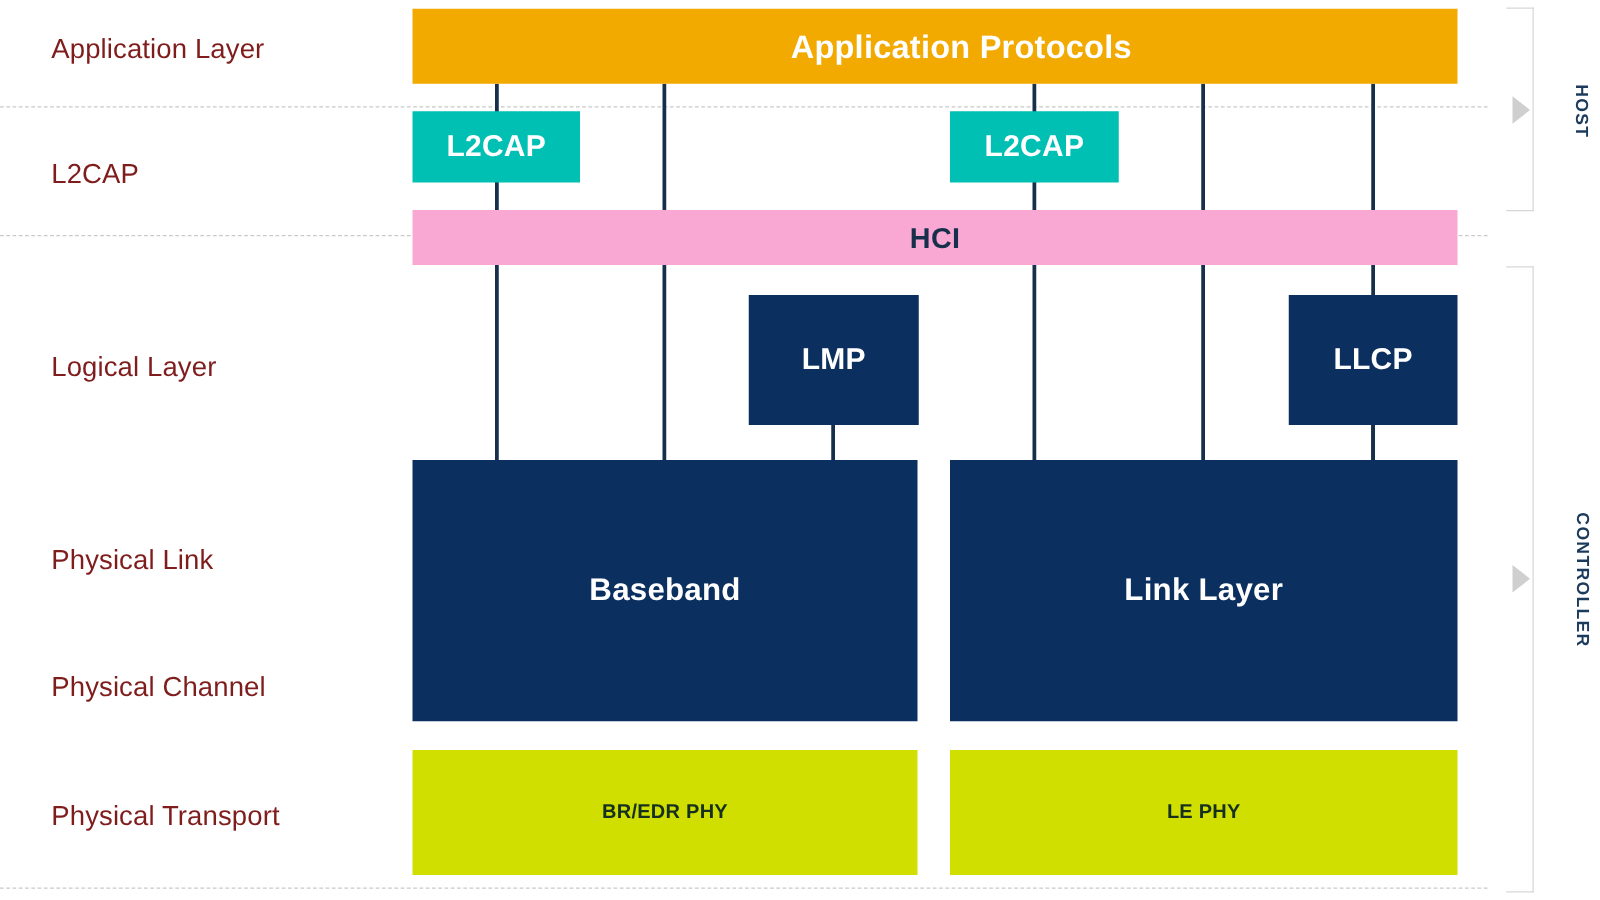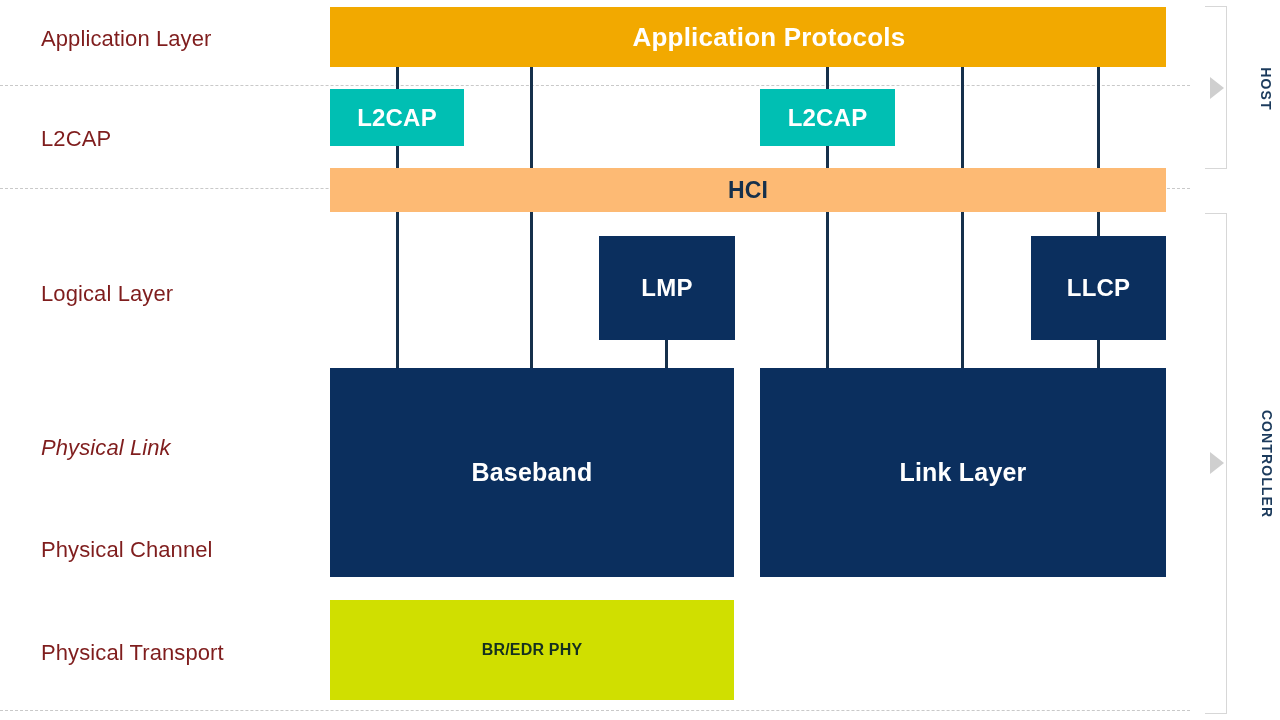--- a/index.html
+++ b/index.html
@@ -53,21 +53,21 @@
     display: flex;
     align-items: center;
     justify-content: center;
     font-weight: bold;
     letter-spacing: 0.2px;
     text-align: center;
     box-sizing: border-box;
   }
   .block-app      { background: #f2a900; color: #ffffff; font-size: 26px; padding-left: 42px; }
   .block-l2cap    { background: #00bfb3; color: #ffffff; font-size: 24px; }
-  .block-hci      { background: #fdba74; color: #16304b; font-size: 23px; }
+  .block-hci      { background: #f9a8d4; color: #16304b; font-size: 23px; }
   .block-navy     { background: #0b2f5e; color: #ffffff; font-size: 24px; }
   .block-navy-big { background: #0b2f5e; color: #ffffff; font-size: 25px; }
   .block-phy      { background: #d0df00; color: #15301f; font-size: 16px; }
 
   
   .bracket {
     position: absolute;
     box-sizing: border-box;
     border: 1.5px solid #d7d7d7;
     border-left: none;
@@ -98,21 +98,21 @@
 
 <div id="stage">
 
   <div class="dashed-rule" style="top:85px; width:1190px;"></div>
   <div class="dashed-rule" style="top:188px; width:1190px;"></div>
   <div class="dashed-rule" style="top:710px; width:1190px;"></div>
 
   <div class="layer-label" style="top:28px;">Application Layer</div>
   <div class="layer-label" style="top:128px;">L2CAP</div>
   <div class="layer-label" style="top:283px;">Logical Layer</div>
-  <div class="layer-label" style="top:437px;font-style:italic;">Physical Link</div>
+  <div class="layer-label" style="top:437px;">Physical Link</div>
   <div class="layer-label" style="top:539px;">Physical Channel</div>
   <div class="layer-label" style="top:642px;">Physical Transport</div>
 
   <div class="connector" style="left:396px; top:67px;  height:301px;"></div>
   <div class="connector" style="left:530px; top:67px;  height:301px;"></div>
 
   <div class="connector" style="left:826px; top:67px;  height:301px;"></div>
   <div class="connector" style="left:961px; top:67px;  height:301px;"></div>
   <div class="connector" style="left:1097px; top:67px; height:301px;"></div>
 
@@ -130,20 +130,21 @@
   <div class="block block-navy" style="left:1031px; top:236px; width:135px; height:104px;">LLCP</div>
 
   <div class="block block-navy" style="left:599px; top:236px; width:136px; height:104px;">LMP</div>
 
   <div class="block block-navy-big" style="left:330px; top:368px; width:404px; height:209px;">Baseband</div>
 
   <div class="block block-navy-big" style="left:760px; top:368px; width:406px; height:209px;">Link Layer</div>
 
   <div class="block block-phy" style="left:330px; top:600px; width:404px; height:100px;">BR/EDR PHY</div>
 
+  <div class="block block-phy" style="left:760px; top:600px; width:406px; height:100px;">LE PHY</div>
 
   <div class="bracket" style="left:1205px; top:6px; height:163px;"></div>
   <div class="bracket-arrow" style="left:1210px; top:77px;"></div>
   <div class="side-label" style="left:1216px; top:81px; width:100px;">HOST</div>
 
   <div class="bracket" style="left:1205px; top:213px; height:501px;"></div>
   <div class="bracket-arrow" style="left:1210px; top:452px;"></div>
   <div class="side-label" style="left:1199px; top:456px; width:135px;">CONTROLLER</div>
 
 </div>

